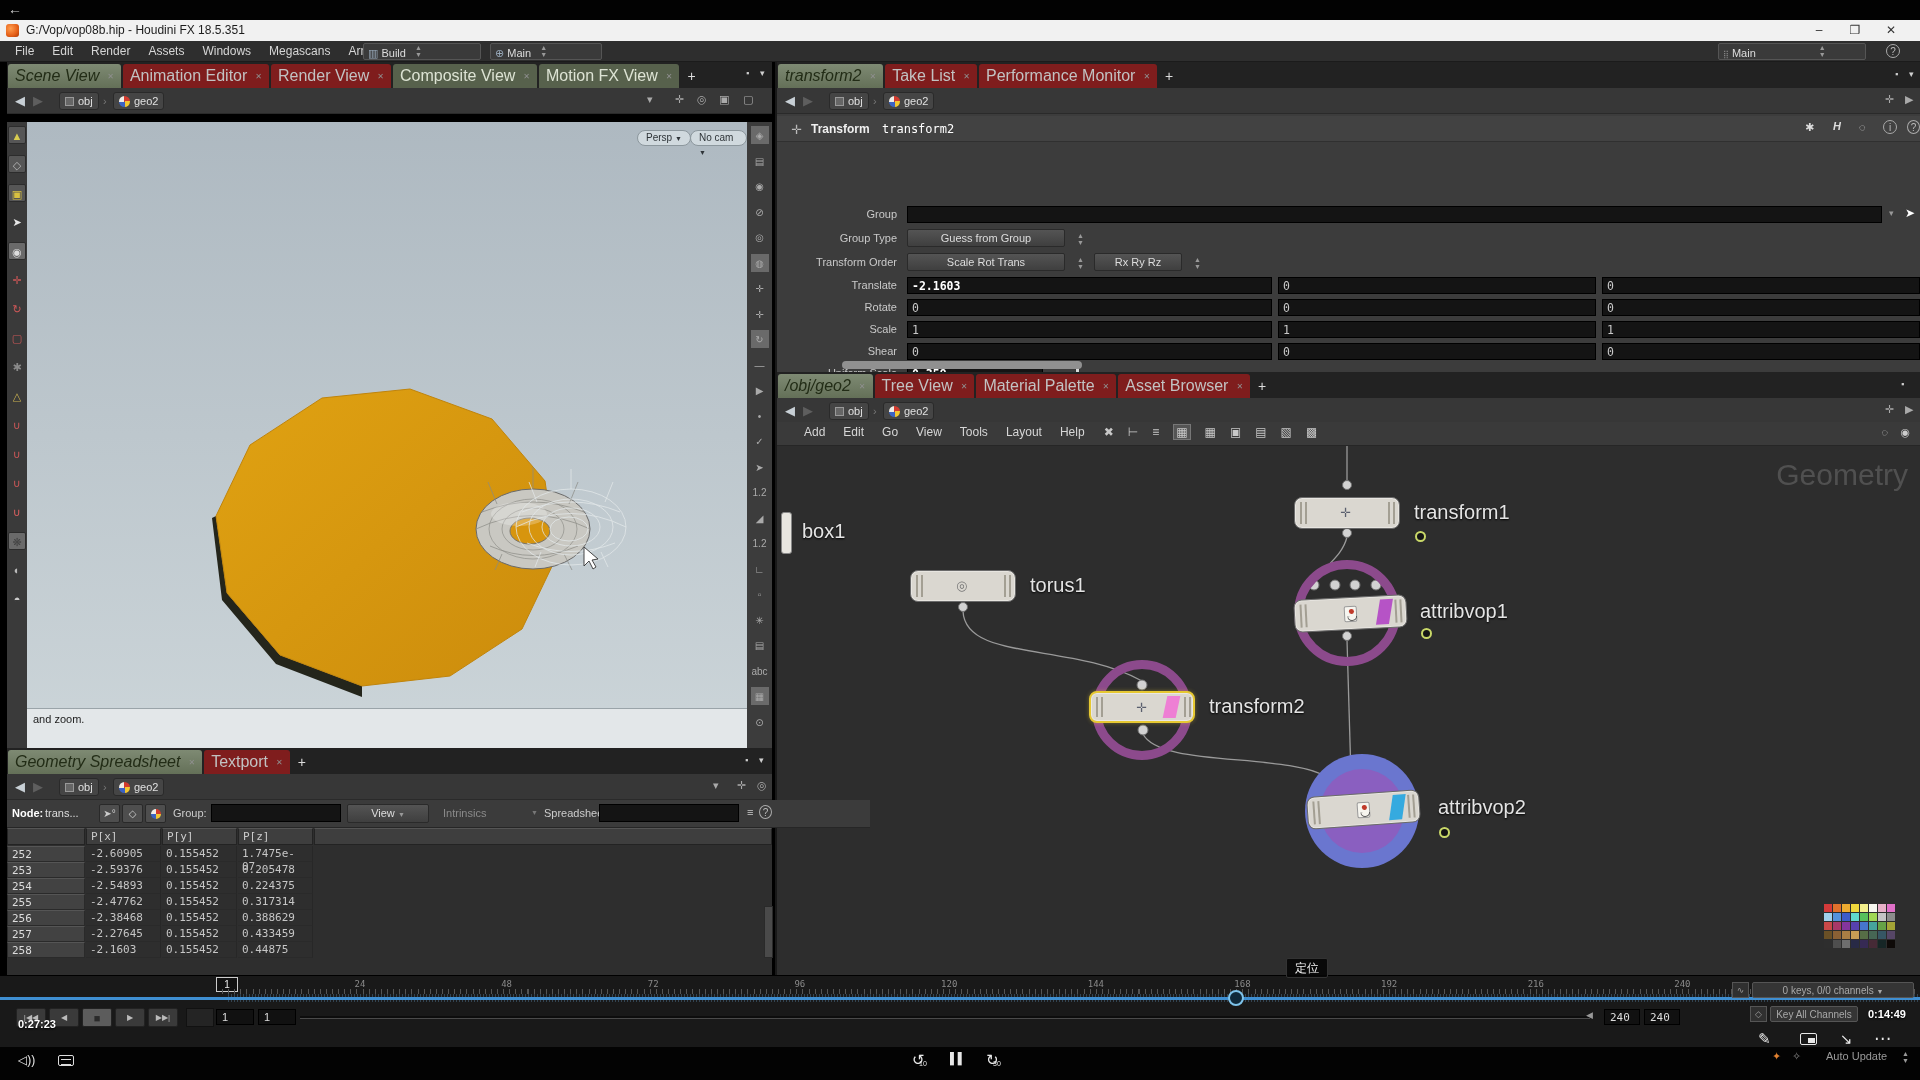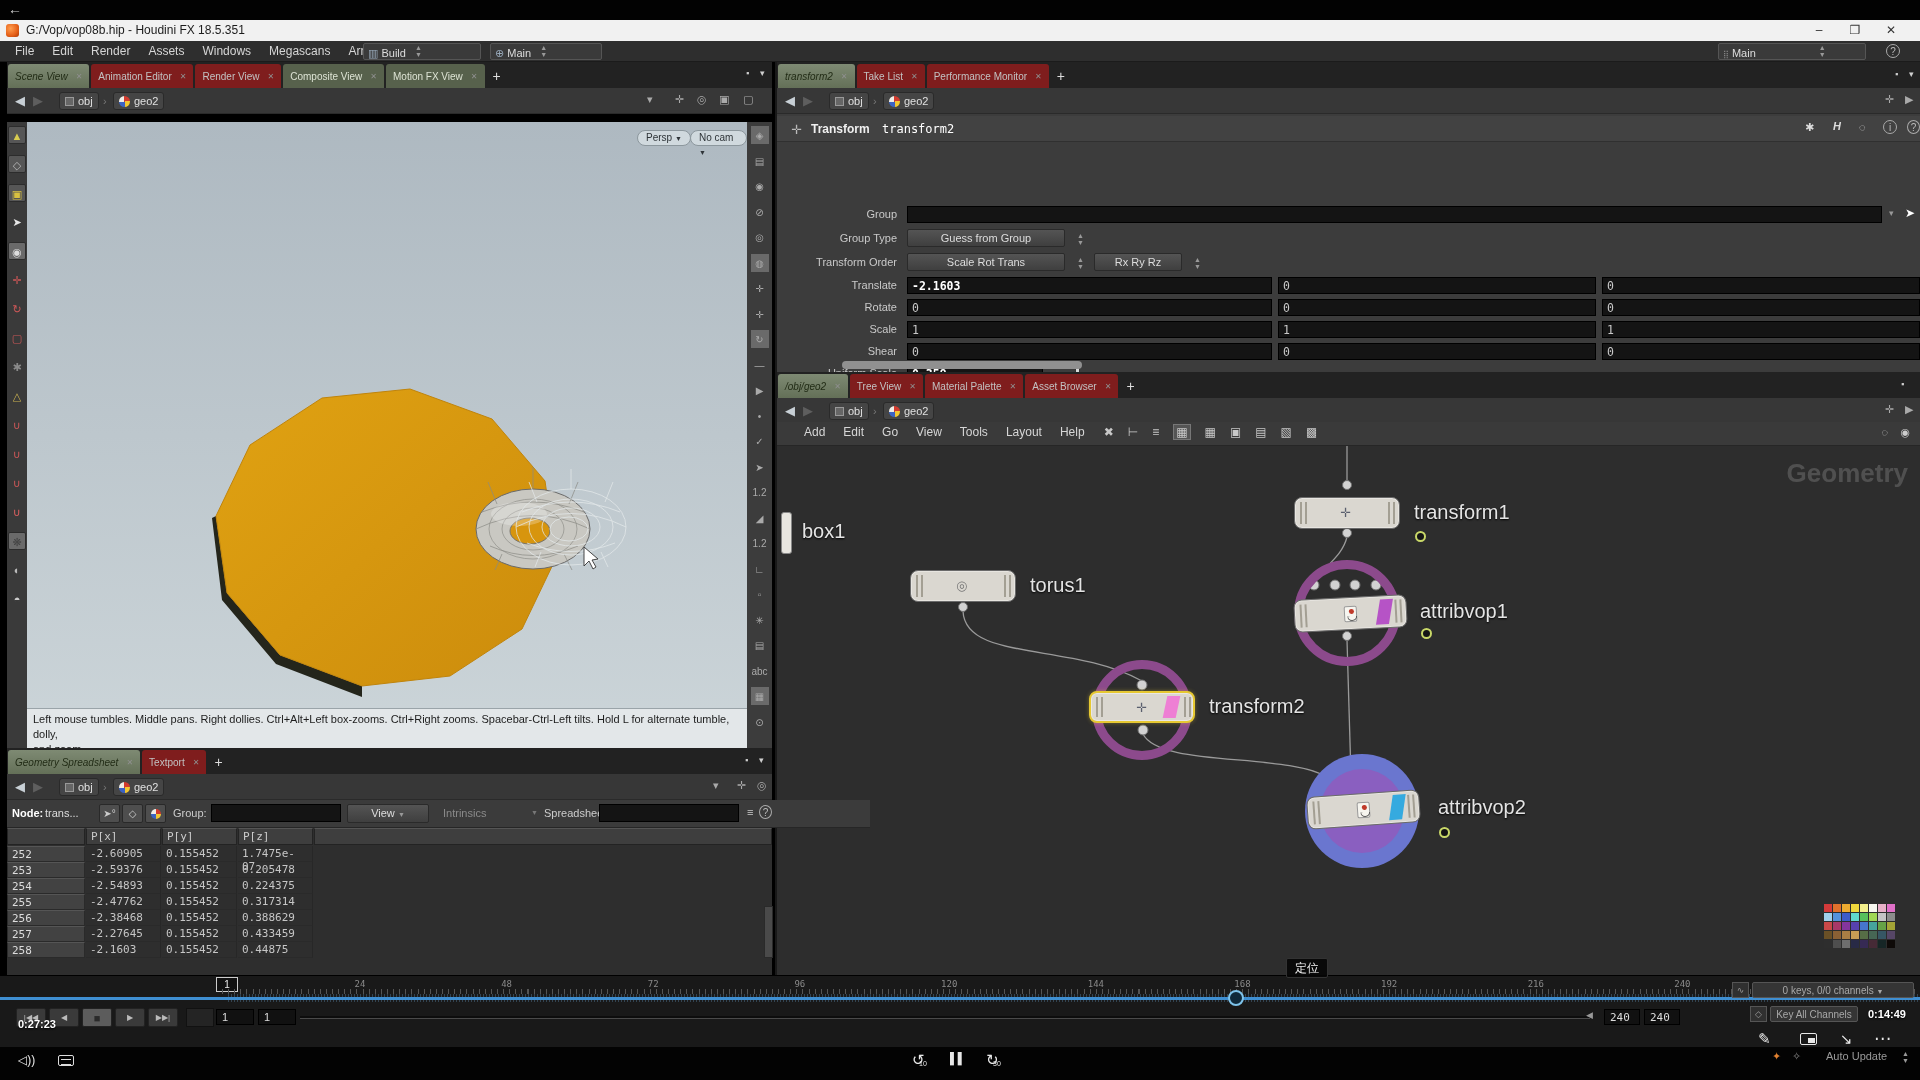--- a/index.html
+++ b/index.html
@@ -20,21 +20,21 @@
   .menu-item{display:inline-block;margin:0 9px;line-height:21px;color:#d6d6d6;font-size:12px;}
   .topcombo{position:absolute;top:2px;height:17px;background:#3a3a3a;border:1px solid #555;
     border-radius:2px;color:#ddd;font-size:11px;line-height:15px;padding:0 4px;}
   .spin{color:#999;font-size:7px;display:inline-block;margin-left:6px;line-height:7px;}
   .helpcircle{position:absolute;width:14px;height:14px;border:1px solid #aaa;border-radius:50%;
     text-align:center;line-height:13px;color:#bbb;font-size:10px;}
   
   .tabbar{position:absolute;height:26px;background:#222;display:flex;align-items:flex-end;gap:2px;padding-left:1px;}
   .tab{height:24px;background:#7f1d1d;color:#c2c2c2;display:flex;align-items:center;
     padding:0 7px;border-radius:3px 3px 0 0;white-space:nowrap;}
-  .tab .tlabel{font-size:10px;}
+  .tab .tlabel{font-size:16px;}
   .tab.active{background:linear-gradient(#7e8a73,#647058);color:#222c16;font-style:italic;}
   .tab.tinted{background:#57614c;color:#dde3d4;}
   .tab .tclose{margin-left:8px;font-size:8px;color:#8f8f8f;}
   .tab.plus{background:none;color:#ddd;font-size:14px;padding:0 6px;}
   .pane-corner{position:absolute;color:#cfcfcf;font-size:9px;}
   
   .crumbrow{position:absolute;height:26px;background:#373737;border-bottom:1px solid #2a2a2a;}
   .navarrow{position:absolute;top:5px;font-size:13px;color:#c8d0d6;}
   .navarrow.dim{color:#5e5e5e;}
   .chip{position:absolute;top:4px;height:18px;background:#454545;border:1px solid #2a2a2a;border-radius:3px;
@@ -53,21 +53,21 @@
   .pfield.emph{color:#fff;font-weight:bold;}
   .pcombo{position:absolute;top:-1px;height:18px;background:linear-gradient(#545454,#3f3f3f);
     border:1px solid #2a2a2a;border-radius:2px;color:#ddd;text-align:center;line-height:17px;}
   .sectionrow{position:absolute;left:10px;height:18px;color:#d8d8d8;}
   .sectdot{display:inline-block;width:10px;height:10px;border-radius:50%;background:#202020;
     border:1px solid #888;color:#bbb;font-size:7px;text-align:center;line-height:9px;margin-right:7px;}
   
   #net-pane{left:775px;top:372px;width:1145px;height:603px;background:#2d2d2d;border-left:2px solid #191919;}
   #net-menubar{position:absolute;left:0;top:50px;width:1145px;height:24px;background:#3a3a3a;border-bottom:1px solid #262626;}
   #net-canvas{position:absolute;left:0;top:74px;width:1145px;height:529px;background:#2d2d2d;overflow:hidden;}
-  #net-watermark{position:absolute;right:14px;top:12px;font-size:26px;font-weight:bold;color:#8a8a8a;opacity:.38;}
+  #net-watermark{position:absolute;right:14px;top:12px;font-size:30px;font-weight:normal;color:#8a8a8a;opacity:.38;}
   .node{position:absolute;background:#dad7d0;border:1px solid #6a6a6a;border-radius:8px;
     box-shadow:inset 0 0 0 1px rgba(255,255,255,.35);}
   .node.selected{border:2px solid #e6c832;box-shadow:0 0 4px #e6c83266,inset 0 0 0 1px rgba(255,255,255,.4);}
   .gline{position:absolute;top:4px;bottom:4px;width:1.5px;background:#a39f93;}
   .stripe{position:absolute;top:3px;bottom:3px;width:13px;transform:skewX(-12deg);}
   .nlabel{position:absolute;color:#e4e4e4;font-size:20px;white-space:nowrap;text-shadow:0 1px 2px #000;}
   .ring{position:absolute;border-radius:50%;border:9px solid #8c4a8c;}
   .bigcircle{position:absolute;border-radius:50%;}
   .badge{position:absolute;width:11px;height:11px;border-radius:50%;background:#151515;border:2px solid #c9d868;}
   .nodeicon{position:absolute;color:#5a5f6e;font-size:13px;}
@@ -267,21 +267,20 @@
         <ellipse cx="542" cy="407" rx="19" ry="12"></ellipse>
         <path d="M489,405 Q544,378 599,405 M495,390 Q544,370 593,390 M500,421 Q544,438 588,421 M510,380 L502,360 M544,367 L544,347 M578,380 L586,360 M514,430 L508,445 M574,430 L581,445"></path>
       </g>
       <polygon points="557,425 557,444 562,439 566,447 569,445 565,438 571,437" fill="#fff" stroke="#333" stroke-width="0.9"></polygon>
     </svg>
     <div class="pill" style="left:610px;top:8px">
       <span>Persp</span> <span style="font-size:7px">▼</span></div>
     <div class="pill" style="left:663px;top:8px">
       <span>No cam</span> <span style="font-size:7px">▼</span></div>
     <div id="vp-help">
-      <div>Left mouse tumbles. Middle pans. Right dollies. Ctrl+Alt+Left box-zooms. Ctrl+Right zooms. Spacebar-Ctrl-Left tilts. Hold L for alternate tumble, dolly,</div>
       <div>and zoom.</div>
     </div>
   </div>
   <div class="abs" id="vp-right">
       <div class="colicon activebg" style="margin-bottom: 7.5px;"><span style="color: rgb(170, 170, 170); font-size: 10px;">◈</span></div>
       <div class="colicon" style="margin-bottom: 7.5px;"><span style="color: rgb(170, 170, 170); font-size: 10px;">▤</span></div>
       <div class="colicon" style="margin-bottom: 7.5px;"><span style="color: rgb(170, 170, 170); font-size: 10px;">◉</span></div>
       <div class="colicon" style="margin-bottom: 7.5px;"><span style="color: rgb(170, 170, 170); font-size: 10px;">⊘</span></div>
       <div class="colicon" style="margin-bottom: 7.5px;"><span style="color: rgb(170, 170, 170); font-size: 10px;">◎</span></div>
       <div class="colicon activebg" style="margin-bottom: 7.5px;"><span style="color: rgb(170, 170, 170); font-size: 10px;">◍</span></div>

